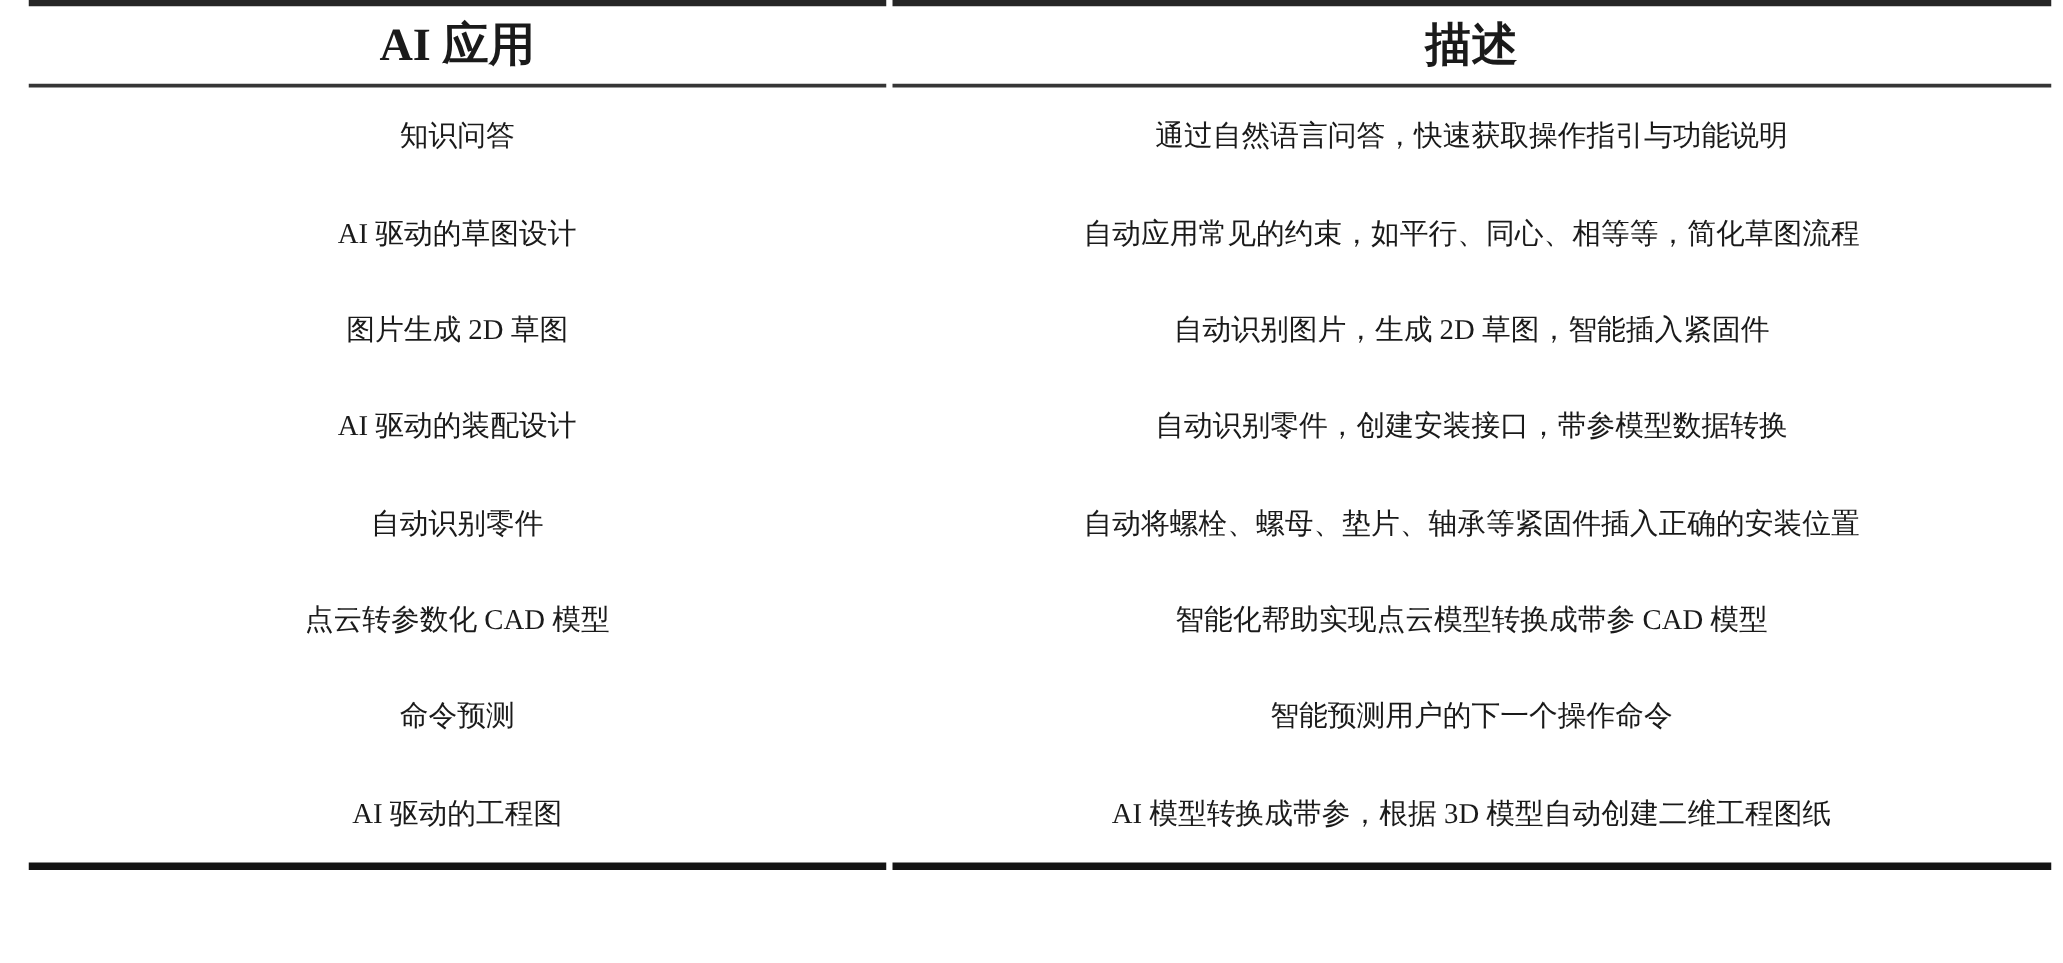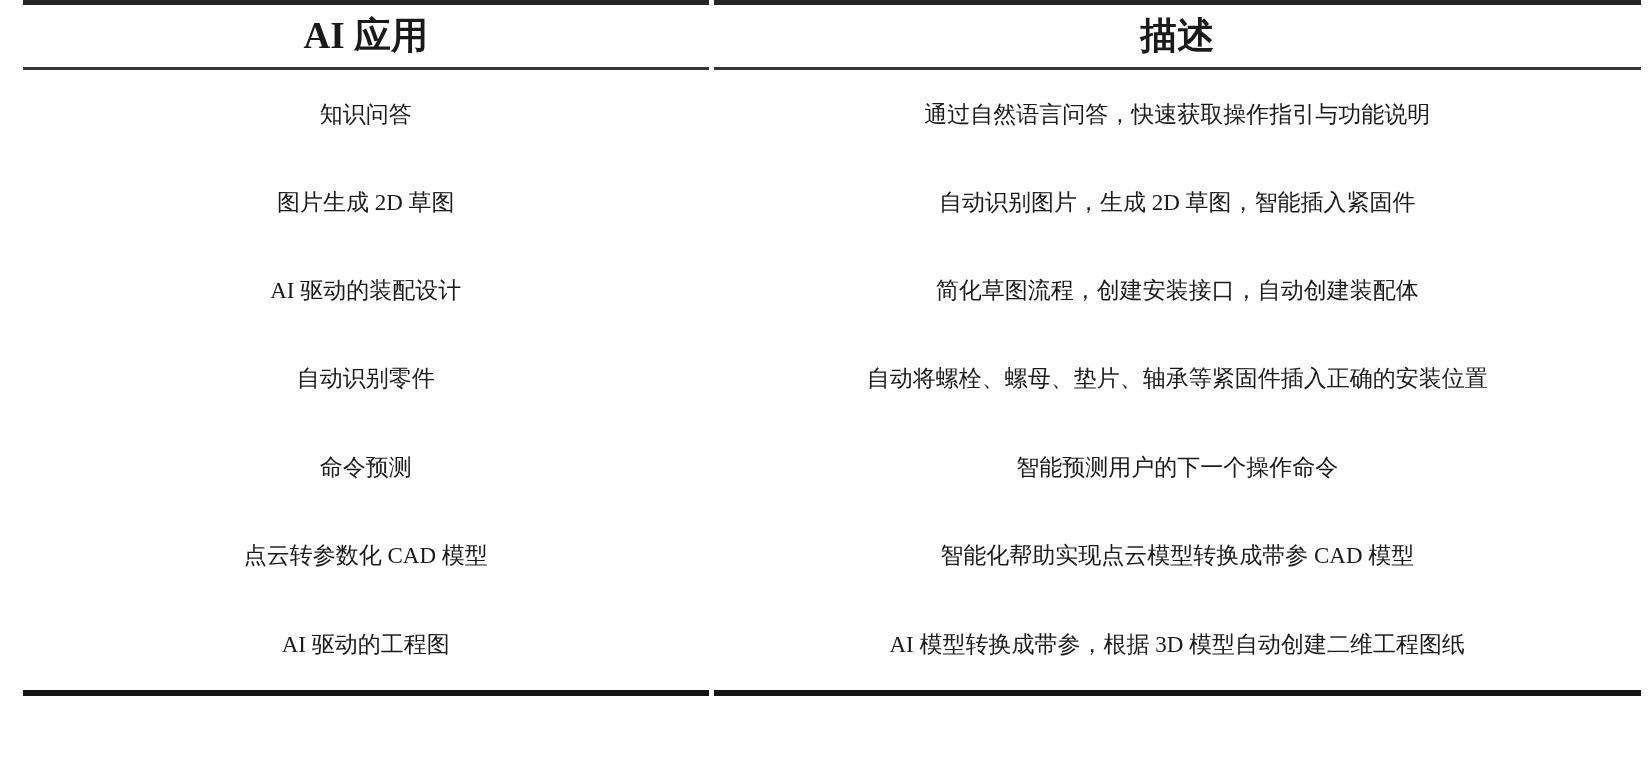--- a/index.html
+++ b/index.html
@@ -61,37 +61,41 @@
       <th>AI 应用</th>
       <th>描述</th>
     </tr>
   </thead>
   <tbody>
     <tr>
       <td>知识问答</td>
       <td>通过自然语言问答，快速获取操作指引与功能说明</td>
     </tr>
     <tr>
+      <td>AI 驱动的草图设计</td>
+      <td>自动应用常见的约束，如平行、同心、相等等，简化草图流程</td>
+    </tr>
+    <tr>
       <td>图片生成 2D 草图</td>
       <td>自动识别图片，生成 2D 草图，智能插入紧固件</td>
     </tr>
     <tr>
       <td>AI 驱动的装配设计</td>
-      <td>简化草图流程，创建安装接口，自动创建装配体</td>
+      <td>自动识别零件，创建安装接口，带参模型数据转换</td>
     </tr>
     <tr>
       <td>自动识别零件</td>
       <td>自动将螺栓、螺母、垫片、轴承等紧固件插入正确的安装位置</td>
     </tr>
     <tr>
+      <td>点云转参数化 CAD 模型</td>
+      <td>智能化帮助实现点云模型转换成带参 CAD 模型</td>
+    </tr>
+    <tr>
       <td>命令预测</td>
       <td>智能预测用户的下一个操作命令</td>
-    </tr>
-    <tr>
-      <td>点云转参数化 CAD 模型</td>
-      <td>智能化帮助实现点云模型转换成带参 CAD 模型</td>
     </tr>
     <tr class="last-row">
       <td>AI 驱动的工程图</td>
       <td>AI 模型转换成带参，根据 3D 模型自动创建二维工程图纸</td>
     </tr>
   </tbody>
 </table>
 
 </body></html>

